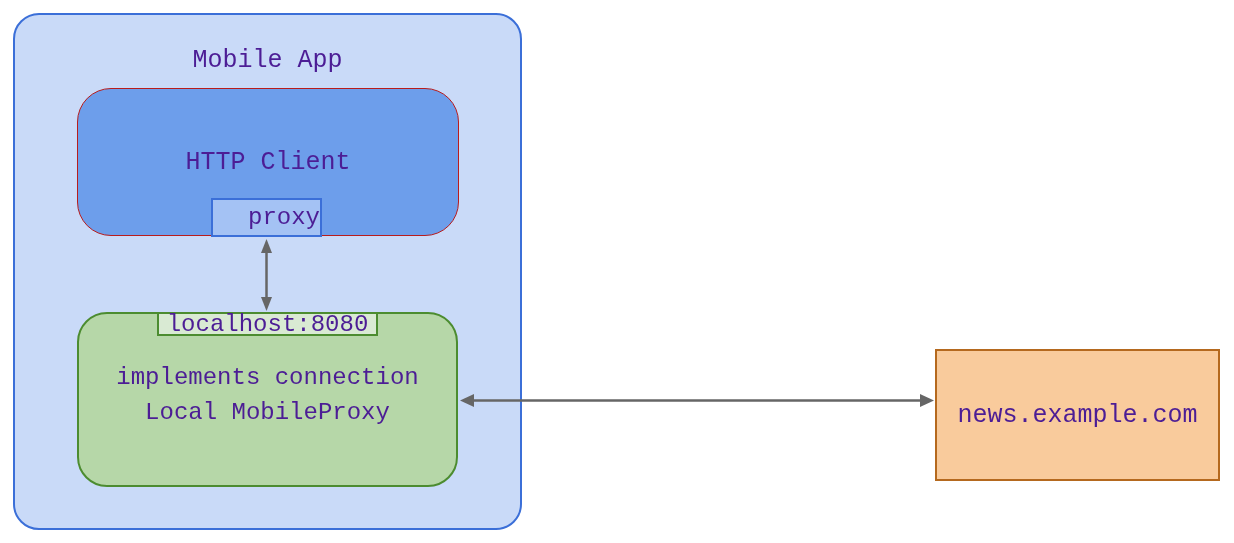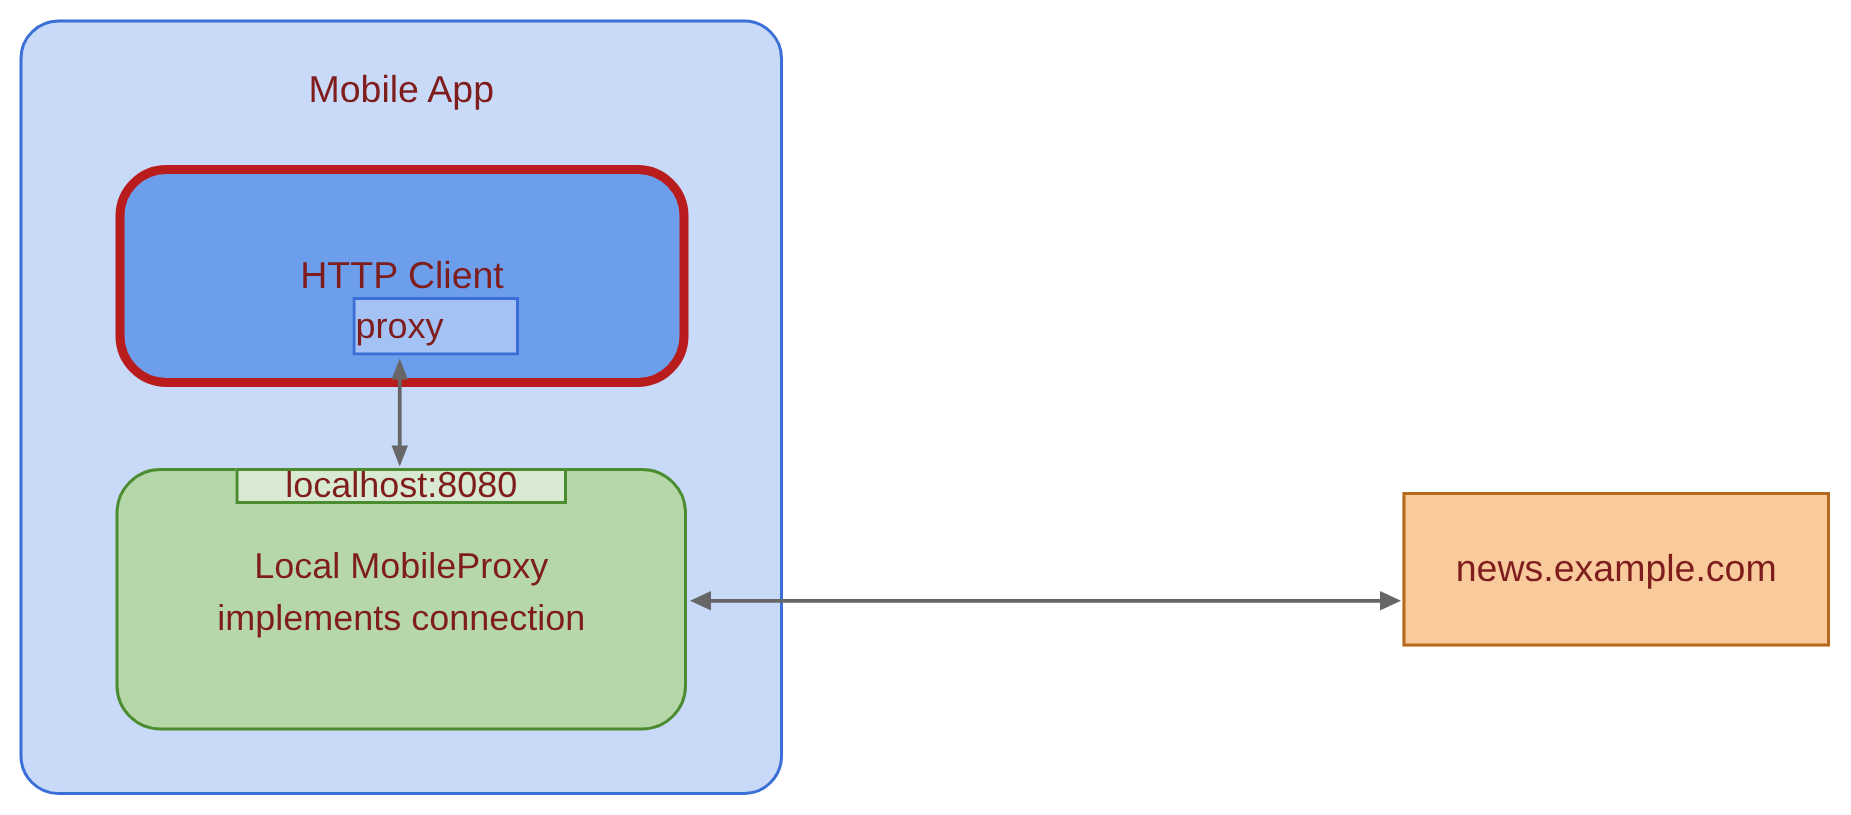--- a/index.html
+++ b/index.html
@@ -1,56 +1,54 @@
 <!DOCTYPE html>
 <html><head>
 <meta charset="utf-8">
 <style>
   html, body { margin: 0; padding: 0; background: #ffffff; }
   .canvas {
     position: relative;
     width: 1234px;
     height: 543px;
     background: #ffffff;
-    font-family: Liberation Sans, sans-serif;
-    color: #7f1d1d;
+    font-family: Liberation Mono, monospace;
+    color: #4c1d95;
     overflow: hidden;
   }
   .box { position: absolute; box-sizing: border-box; }
 
   .mobile-app {
     left: 13px; top: 13px; width: 509px; height: 517px;
     background: #c9daf8;
     border: 2px solid #3b6fd8;
     border-radius: 26px;
   }
   .mobile-app-title {
     text-align: center;
     margin-top: 31px;
     font-size: 25px;
   }
 
   .http-client {
     left: 77px; top: 88px; width: 382px; height: 148px;
     background: #6d9eeb;
-    border: 6px solid #b91c1c;
+    border: 1px solid #b91c1c;
     border-radius: 34px;
     display: flex; align-items: center; justify-content: center;
     font-size: 25px;
-    margin-top: 22px;
   }
 
   .proxy-port {
     left: 211px; top: 198px; width: 111px; height: 39px;
     background: #a4c2f4;
     border: 2px solid #3b6fd8;
-    display: flex; align-items: center; justify-content: flex-start;
+    display: flex; align-items: center; justify-content: flex-end;
     font-size: 24px;
     z-index: 2;
-    margin-left: 24px;
   }
 
   .mobile-proxy {
     left: 77px; top: 312px; width: 381px; height: 175px;
     background: #b6d7a8;
     border: 2px solid #4c8c30;
     border-radius: 30px;
   }
   .mobile-proxy-text {
     position: absolute;
@@ -63,21 +61,21 @@
   .localhost-port {
     left: 157px; top: 312px; width: 221px; height: 24px;
     background: #d9ead3;
     border: 2px solid #4c8c30;
     display: flex; align-items: center; justify-content: center;
     font-size: 24px;
     z-index: 2;
   }
 
   .remote-server {
-    left: 935px; top: 328px; width: 285px; height: 103px;
+    left: 935px; top: 349px; width: 285px; height: 132px;
     background: #f9cb9c;
     border: 2px solid #b5691e;
     display: flex; align-items: center; justify-content: center;
     font-size: 25px;
   }
 
   .arrows {
     position: absolute;
     left: 0; top: 0;
     width: 1234px; height: 543px;
@@ -97,22 +95,22 @@
   <div class="box http-client">
     <span>HTTP Client</span>
   </div>
 
   <div class="box proxy-port">
     <span>proxy</span>
   </div>
 
   <div class="box mobile-proxy">
     <div class="mobile-proxy-text">
+      <div>implements connection</div>
       <div>Local MobileProxy</div>
-      <div>implements connection</div>
     </div>
   </div>
 
   <div class="box localhost-port">
     <span>localhost:8080</span>
   </div>
 
   <div class="box remote-server">
     <span>news.example.com</span>
   </div>

